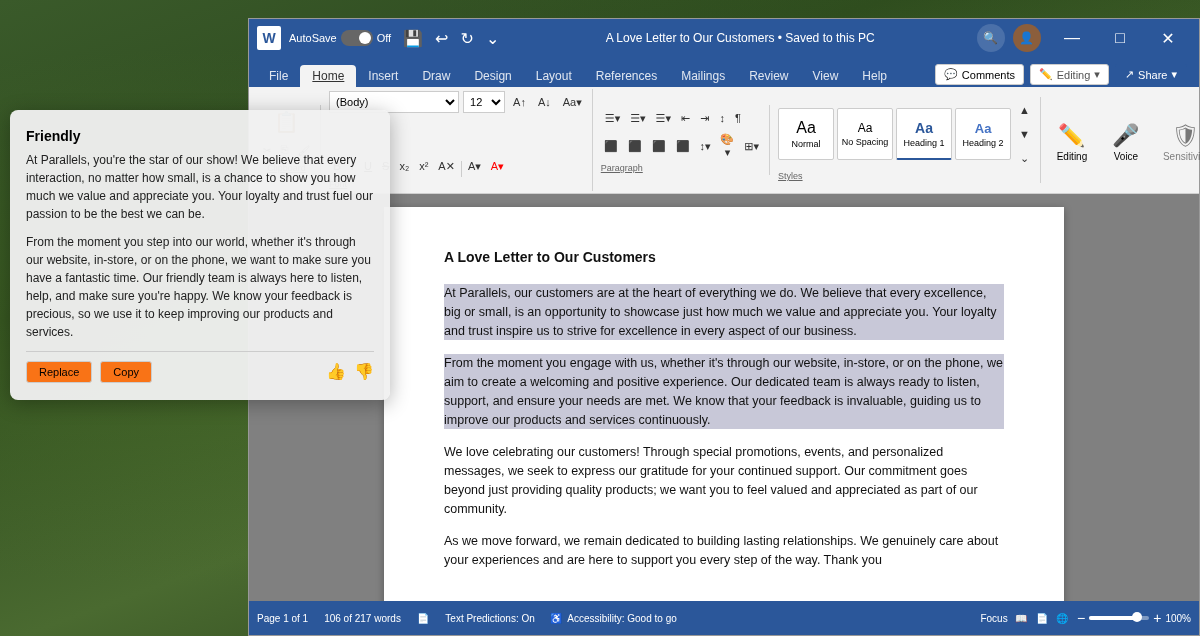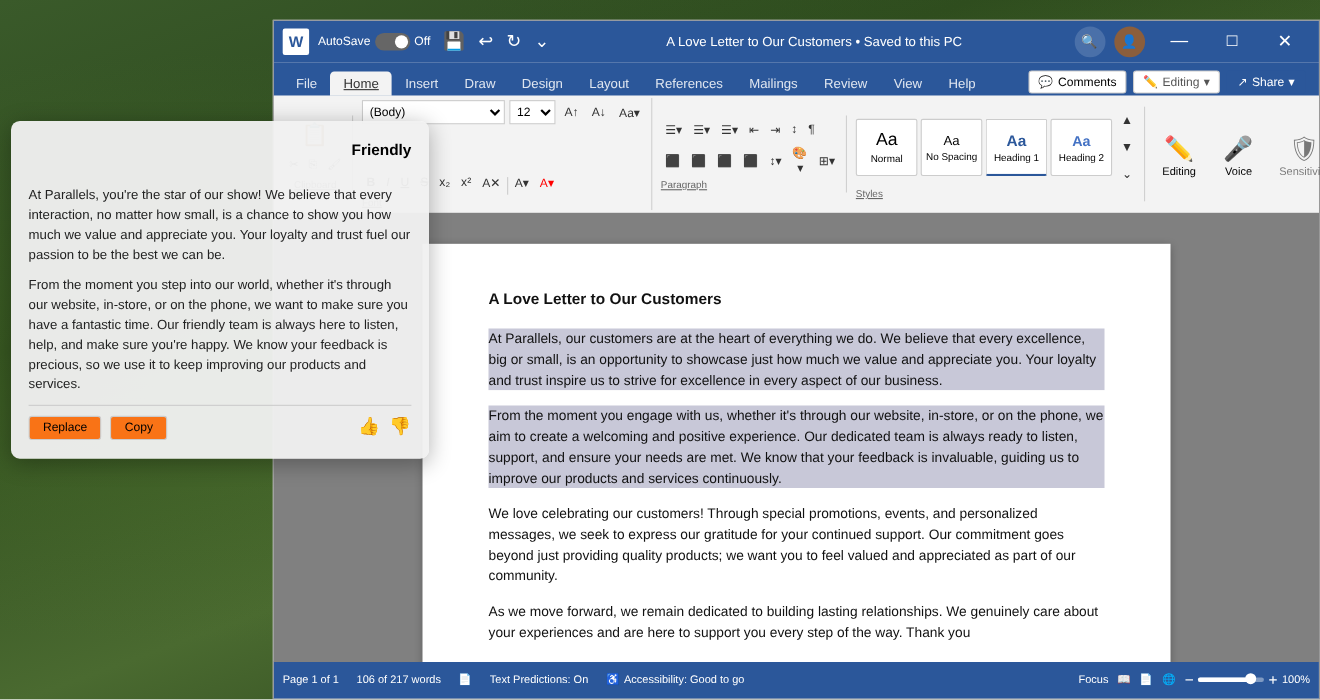--- a/index.html
+++ b/index.html
@@ -262,21 +262,21 @@
     }
 
     
     .document-area {
       flex: 1;
       background: #808080;
       overflow-y: auto;
       display: flex;
       flex-direction: column;
       align-items: center;
-      padding: 28px 0;
+      padding: 13px 0;
     }
 
     
     .page {
       background: white;
       width: 680px;
       min-height: 400px;
       box-shadow: 0 2px 8px rgba(0,0,0,0.3);
       padding: 40px 60px;
       font-size: 13px;
@@ -362,22 +362,22 @@
       border-radius: 8px;
       box-shadow: 0 4px 20px rgba(0,0,0,0.3);
       padding: 16px;
       z-index: 10;
       font-size: 12px;
       line-height: 1.5;
     }
     .tooltip-title {
       font-weight: bold;
       font-size: 14px;
-      margin-bottom: 21px;
-      text-align: right;
+      margin-bottom: 4px;
+      text-align: left;
     }
     .tooltip-text {
       color: #222;
       margin-bottom: 10px;
     }
     .tooltip-actions {
       display: flex;
       align-items: center;
       margin-top: 8px;
       padding-top: 8px;

